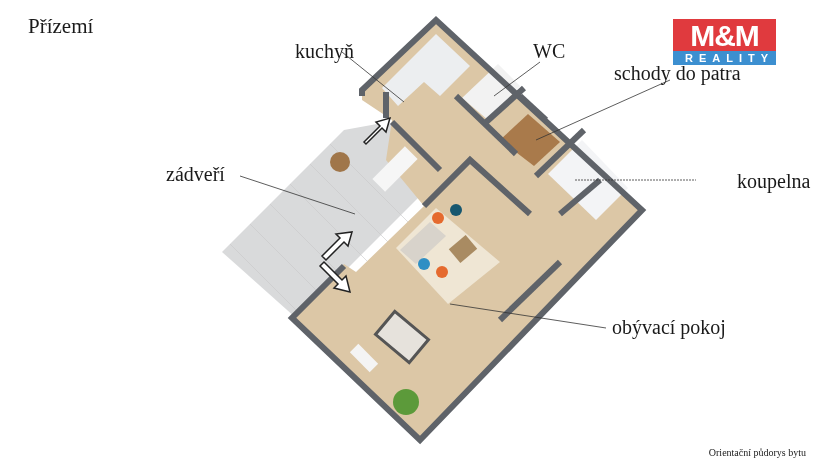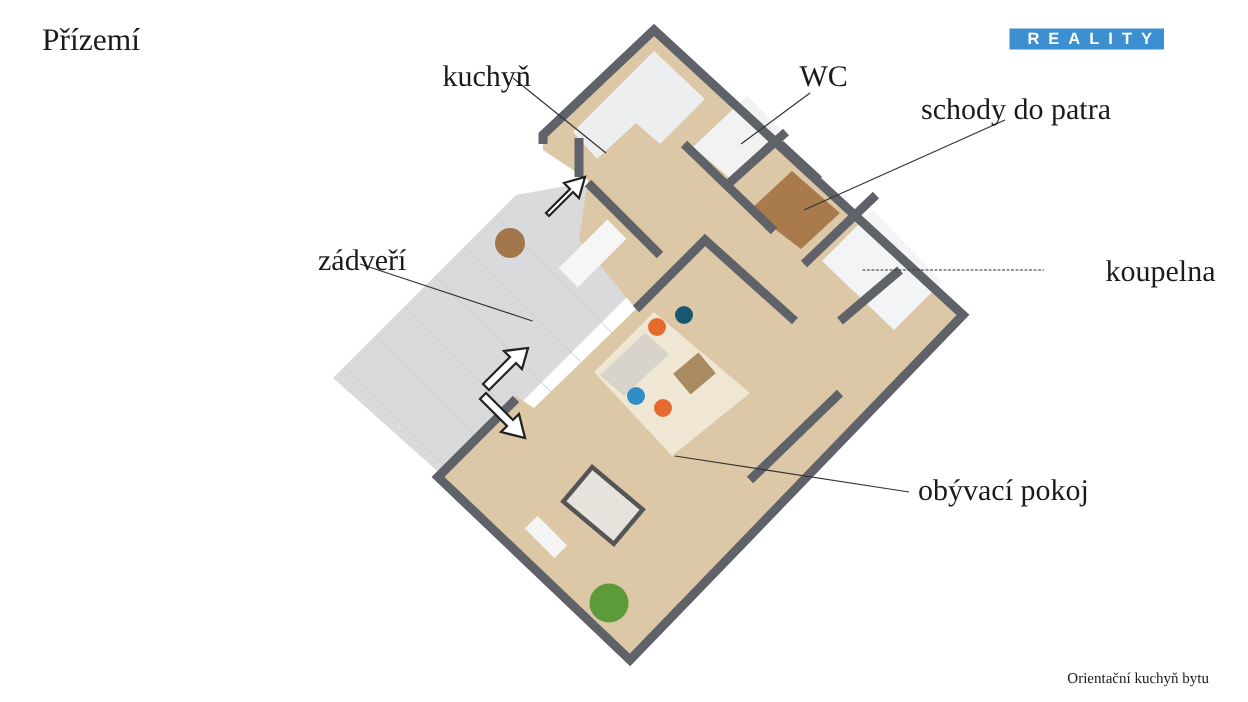--- a/index.html
+++ b/index.html
@@ -11,20 +11,21 @@
   .logo { position: absolute; left: 673px; top: 19px; width: 103px; height: 48px; }
   .logo-top { background: #e03a3e; height: 32px; color: #fff; font-family: "Liberation Sans", sans-serif; font-weight: bold; font-size: 30px; line-height: 33px; text-align: center; letter-spacing: -1px; }
   .logo-bottom { background: #3c8fd0; height: 14px; color: #fff; font-family: "Liberation Sans", sans-serif; font-weight: bold; font-size: 11px; line-height: 14px; text-align: center; letter-spacing: 6px; padding-left: 10px; }
 </style>
 </head>
 <body>
 
 <div class="floor-title">Přízemí</div>
 
 <div class="logo">
+  <div class="logo-top">M&amp;M</div>
   <div class="logo-bottom">REALITY</div>
 </div>
 
 <svg class="plan" width="832" height="468" viewBox="0 0 832 468">
 
   <polygon points="222,252 344,130 388,122 440,176 340,276 296,318" fill="#d9dadb"></polygon>
   <g stroke="#c7c8ca" stroke-width="0.6">
     <line x1="230" y1="244" x2="310" y2="324"></line>
       <line x1="250" y1="224" x2="330" y2="304"></line>
     <line x1="270" y1="204" x2="350" y2="284"></line>
@@ -78,17 +79,17 @@
     <line x1="670" y1="80" x2="536" y2="140"></line>
     <line x1="240" y1="176" x2="355" y2="214"></line>
     <line x1="575" y1="180" x2="696" y2="180" stroke-dasharray="2,1"></line>
     <line x1="450" y1="304" x2="606" y2="328"></line>
   </g>
 </svg>
 
 <div class="room-label" style="left:268px; top:40px;margin-left:27px;">kuchyň</div>
 <div class="room-label" style="left:533px; top:40px;">WC</div>
 <div class="room-label" style="left:614px; top:62px;">schody do patra</div>
-<div class="room-label" style="left:166px; top:163px;margin-left:46px;">zádveří</div>
+<div class="room-label" style="left:166px; top:163px;">zádveří</div>
 <div class="room-label" style="left:737px; top:170px;">koupelna</div>
 <div class="room-label" style="left:612px; top:316px;">obývací pokoj</div>
 
-<div class="note">Orientační kuchyň bytu</div>
+<div class="note">Orientační půdorys bytu</div>
 
 </body></html>

